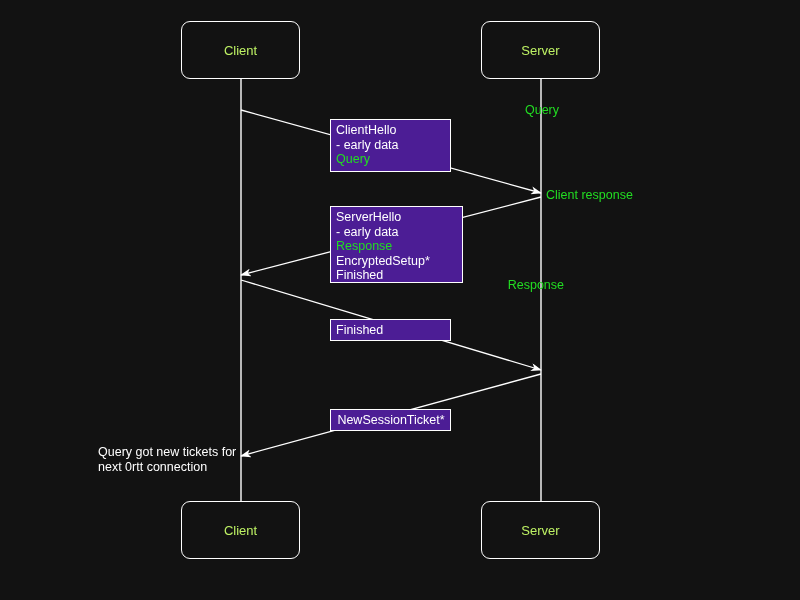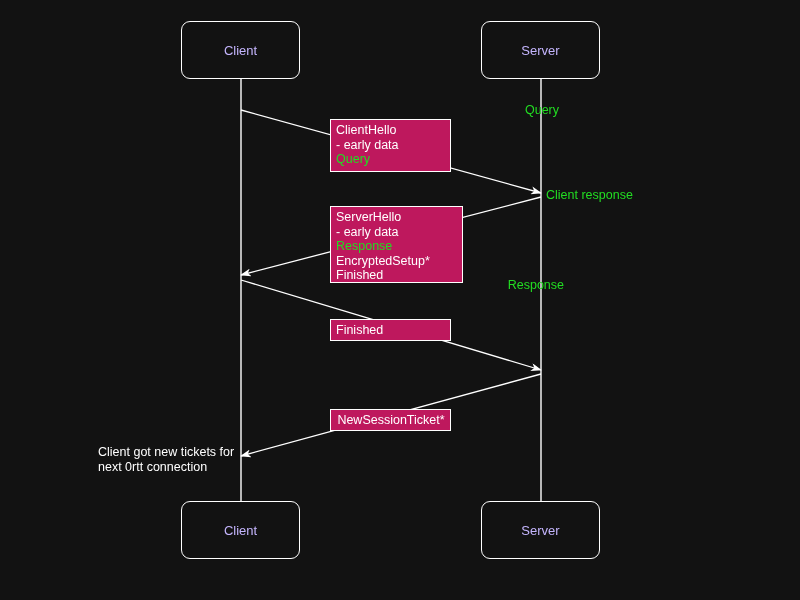--- a/index.html
+++ b/index.html
@@ -22,31 +22,31 @@
     top: 0;
     width: 800px;
     height: 600px;
   }
   .actor-box {
     position: absolute;
     box-sizing: border-box;
     border: 1.4px solid #ffffff;
     border-radius: 9px;
     background: #121212;
-    color: #c4b5fd;
+    color: #bef264;
     font-size: 13px;
     display: flex;
     align-items: center;
     justify-content: center;
   }
   .msg-box {
     position: absolute;
     box-sizing: border-box;
     border: 1.2px solid #ffffff;
-    background: #be185d;
+    background: #4c1d95;
     color: #ffffff;
     font-size: 12.5px;
     line-height: 14.5px;
     padding: 3px 4px 3px 5px;
     white-space: pre;
   }
   .msg-box.centered {
     text-align: center;
   }
   .msg-line-green {
@@ -111,17 +111,17 @@
   <div id="msgbox-layer">
       <div class="msg-box" style="left: 330px; top: 119px; width: 121px; height: 53px;"><div>ClientHello</div><div>- early data</div><div class="msg-line-green">Query</div></div>
       <div class="msg-box" style="left: 330px; top: 206px; width: 133px; height: 77px;"><div>ServerHello</div><div>- early data</div><div class="msg-line-green">Response</div><div>EncryptedSetup*</div><div>Finished</div></div>
       <div class="msg-box" style="left: 330px; top: 319px; width: 121px; height: 22px;"><div>Finished</div></div>
       <div class="msg-box centered" style="left: 330px; top: 409px; width: 121px; height: 22px;"><div>NewSessionTicket*</div></div>
     </div>
   <div id="annotation-layer">
       <div class="note green right-al" style="left: 0px; width: 559px; top: 103px;">Query</div>
       <div class="note green left-al" style="left: 546px; top: 188px;">Client response</div>
       <div class="note green right-al" style="left: 0px; width: 564px; top: 278px;">Response</div>
-      <div class="note white left-al" style="left: 98px; top: 445px;">Client got new tickets for
+      <div class="note white left-al" style="left: 98px; top: 445px;">Query got new tickets for
 next 0rtt connection</div>
     </div>
 
 </div>
 
 </body></html>

